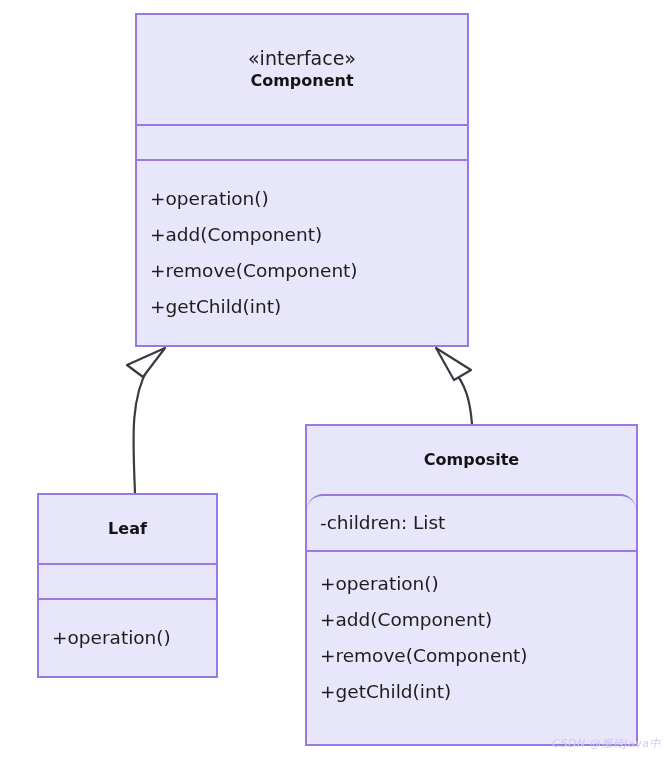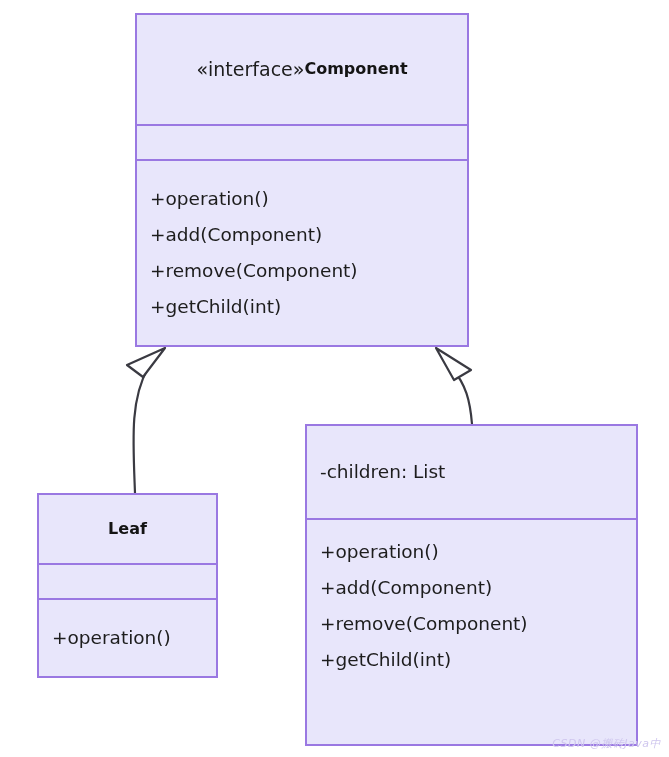--- a/index.html
+++ b/index.html
@@ -31,21 +31,21 @@
   }
   .compartment {
     box-sizing: border-box;
     overflow: hidden;
   }
   .compartment + .compartment {
     border-top: 2px solid #9a78e2;
   }
   .class-header {
     display: flex;
-    flex-direction: row;
+    flex-direction: column;
     align-items: center;
     justify-content: center;
     text-align: center;
     color: #1d1d1d;
   }
   .stereotype {
     font-size: 19px;
     line-height: 1.25;
     color: #1d1d1d;
     font-weight: normal;
@@ -99,21 +99,21 @@
   #leaf-ops    { height: 78px; }
 
   
   #class-composite {
     left: 305px;
     top: 424px;
     width: 333px;
     height: 322px;
   }
   #composite-header { height: 68px; }
-  #composite-attrs  { height: 92px; }
+  #composite-attrs  { height: 56px; border-radius: 16px; }
   #composite-ops    { height: 174px; }
 
   .watermark {
     position: absolute;
     right: 8px;
     bottom: 6px;
     font-size: 11px;
     color: #cfc6ee;
     letter-spacing: 0.5px;
     z-index: 5;
@@ -156,20 +156,23 @@
   <div class="compartment class-header" id="leaf-header">
     <div class="class-title">Leaf</div>
   </div>
   <div class="compartment empty-compartment" id="leaf-attrs"></div>
   <div class="compartment members single" id="leaf-ops">
     <div class="member-row">+operation()</div>
   </div>
 </div>
 
 <div class="uml-class" id="class-composite">
+  <div class="compartment class-header" id="composite-header">
+    <div class="class-title">Composite</div>
+  </div>
   <div class="compartment members single" id="composite-attrs">
     <div class="member-row">-children: List</div>
   </div>
   <div class="compartment members" id="composite-ops">
     <div class="member-row">+operation()</div>
     <div class="member-row">+add(Component)</div>
     <div class="member-row">+remove(Component)</div>
     <div class="member-row">+getChild(int)</div>
   </div>
 </div>

